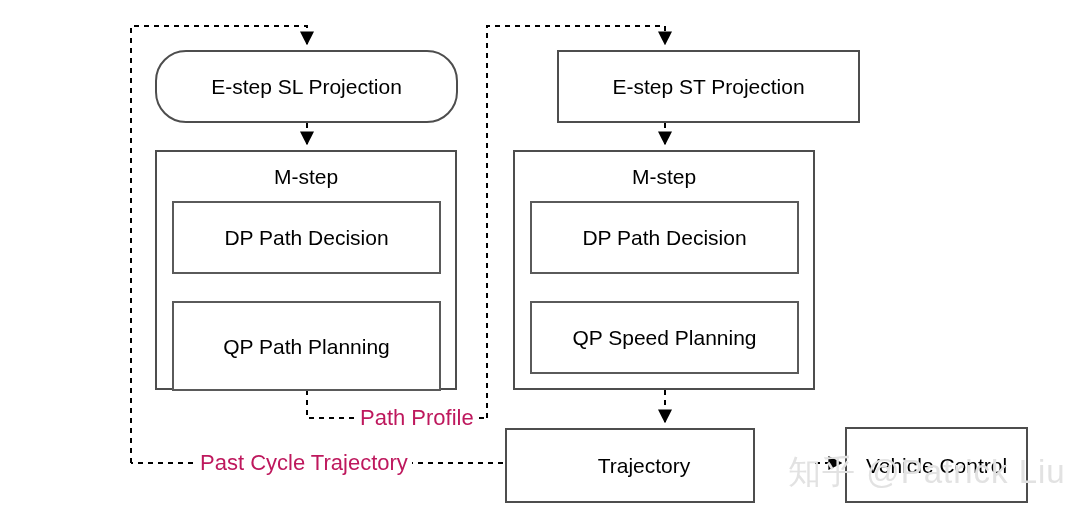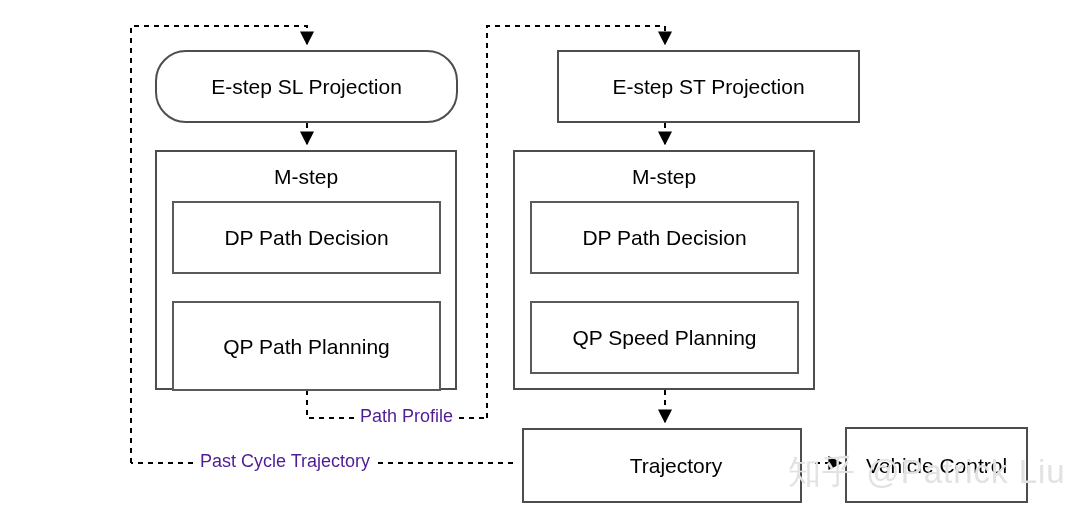--- a/index.html
+++ b/index.html
@@ -40,22 +40,22 @@
     display: flex;
     align-items: center;
     justify-content: center;
     color: #000000;
     font-size: 21px;
     line-height: 1;
     white-space: nowrap;
   }
   .edge-label {
     position: absolute;
-    color: #4c1d95;
-    font-size: 18px;
+    color: #be185d;
+    font-size: 22px;
     line-height: 1;
     white-space: nowrap;
     background: #ffffff;
     padding: 0 4px;
   }
   .watermark {
     position: absolute;
     color: #e2e2e2;
     font-size: 33px;
     line-height: 1;
@@ -135,21 +135,21 @@
   </div>
 
   <div class="inner-box" style="left:530px; top:201px; width:269px; height:73px;">
     <span>DP Path Decision</span>
   </div>
 
   <div class="inner-box" style="left:530px; top:301px; width:269px; height:73px;">
     <span>QP Speed Planning</span>
   </div>
 
-  <div class="box" style="left:522px; top:428px; width:280px; height:75px;padding-left:28px;">
+  <div class="box" style="left:505px; top:428px; width:250px; height:75px;padding-left:28px;">
     <span>Trajectory</span>
   </div>
 
   <div class="box" style="left:845px; top:427px; width:183px; height:76px;">
     <span>Vehicle Control</span>
   </div>
 
   <div class="edge-label" style="left:356px; top:407px;">
     <span>Path Profile</span>
   </div>

